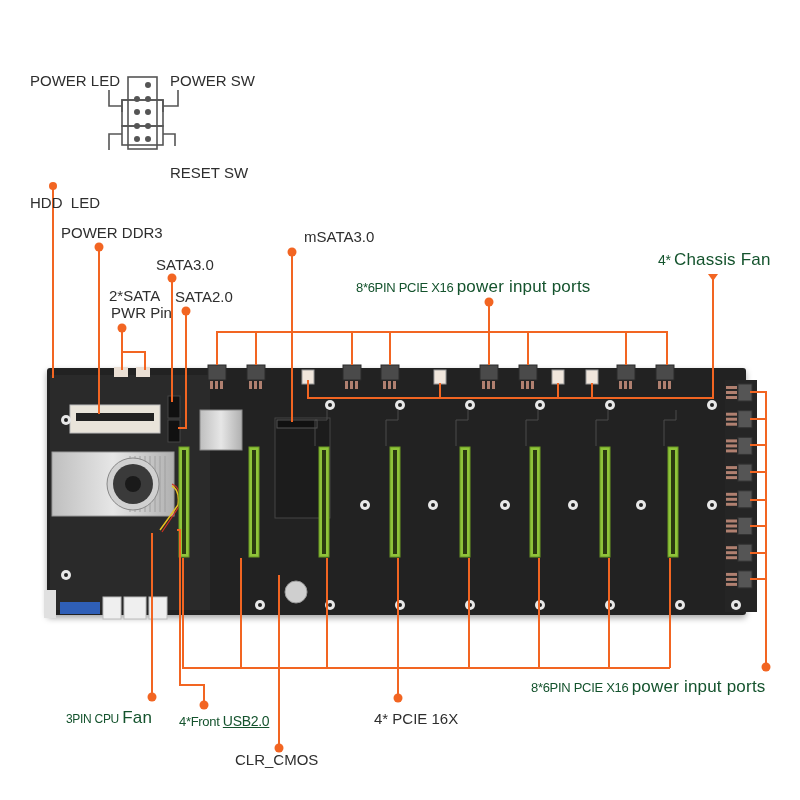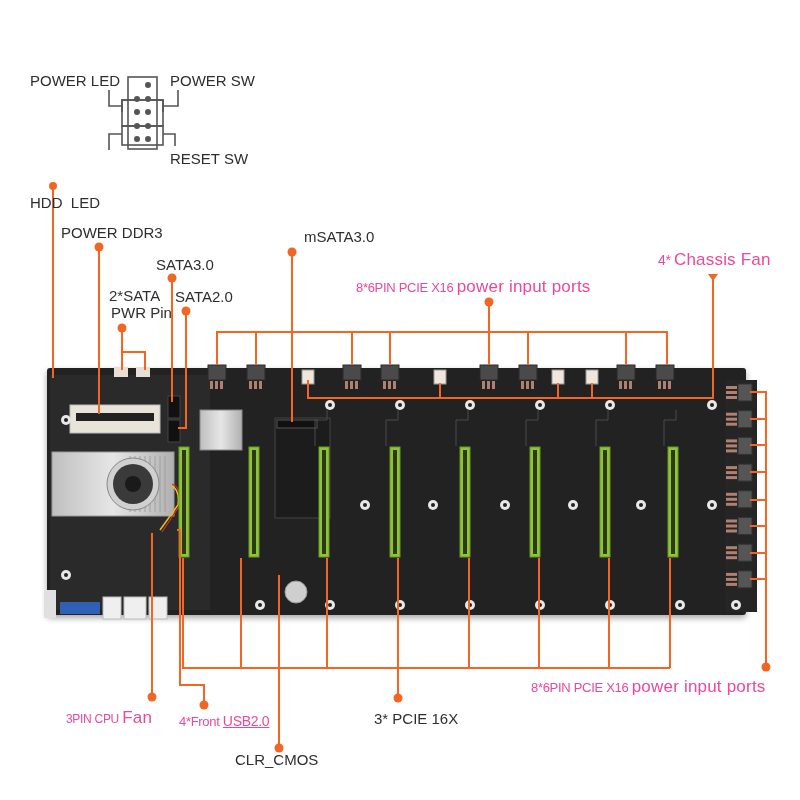--- a/index.html
+++ b/index.html
@@ -1,19 +1,19 @@
 <!DOCTYPE html>
 <html><head>
   <meta charset="utf-8">
   <style>
     html, body { margin: 0; padding: 0; background: #ffffff; }
     body { width: 800px; height: 800px; position: relative; overflow: hidden;
            font-family: "Liberation Sans", "DejaVu Sans", sans-serif; color: #333333; }
     #stage { position: absolute; left: 0; top: 0; width: 800px; height: 800px; }
-    .lbl { position: absolute; white-space: nowrap; color: #ec4899; font-size: 13px; letter-spacing: -0.3px; }
+    .lbl { position: absolute; white-space: nowrap; color: #14532d; font-size: 13px; letter-spacing: -0.3px; }
     .lbl.big { font-size: 15px; letter-spacing: 0; color: #2e2e2e; }
     .lbl .b2 { font-size: 17px; letter-spacing: 0.2px; }
   </style>
 </head>
 <body>
 
 <div id="stage">
 
   <svg width="800" height="800" style="position:absolute;left:0;top:0;">
     <g stroke="#555" stroke-width="1.6" fill="none">
@@ -307,21 +307,21 @@
       <circle cx="398" cy="698" r="4.5"></circle>
       <circle cx="152" cy="697" r="4.5"></circle>
       <circle cx="204" cy="705" r="4.5"></circle>
       <circle cx="279" cy="748" r="4.5"></circle>
     </g>
   </svg>
 
   <div class="lbl big" style="left:30px;top:72px;">POWER LED</div>
   <div class="lbl big" style="left:170px;top:72px;">POWER SW</div>
   <div class="lbl big" style="left:30px;top:150px;white-space:pre;margin-top:44px;">HDD  LED</div>
-  <div class="lbl big" style="left:170px;top:150px;">RESET SW</div>
+  <div class="lbl big" style="left:170px;top:164px;">RESET SW</div>
 
   <div class="lbl big" style="left:61px;top:224px;">POWER DDR3</div>
   <div class="lbl big" style="left:109px;top:287px;text-align:right;">2*SATA</div>
   <div class="lbl big" style="left:111px;top:304px;">PWR Pin</div>
   <div class="lbl big" style="left:156px;top:256px;">SATA3.0</div>
   <div class="lbl big" style="left:175px;top:288px;">SATA2.0</div>
   <div class="lbl big" style="left:266px;top:228px;margin-left:38px;">mSATA3.0</div>
 
   <div class="lbl" style="left:356px;top:277px;">
     <span>8*6PIN PCIE X16</span>
@@ -337,19 +337,19 @@
     <span style="font-size:12px;">3PIN CPU</span>
     <span class="b2">Fan</span>
   </div>
 
   <div class="lbl" style="left:179px;top:713px;">
     <span>4*Front</span>
     <span style="font-size:14px;text-decoration:underline;">USB2.0</span>
   </div>
 
   <div class="lbl big" style="left:235px;top:751px;">CLR_CMOS</div>
-  <div class="lbl big" style="left:374px;top:710px;">3* PCIE 16X</div>
+  <div class="lbl big" style="left:374px;top:710px;">4* PCIE 16X</div>
 
   <div class="lbl" style="left:531px;top:677px;">
     <span>8*6PIN PCIE X16</span>
     <span class="b2">power input ports</span>
   </div>
 </div>
 
 </body></html>

